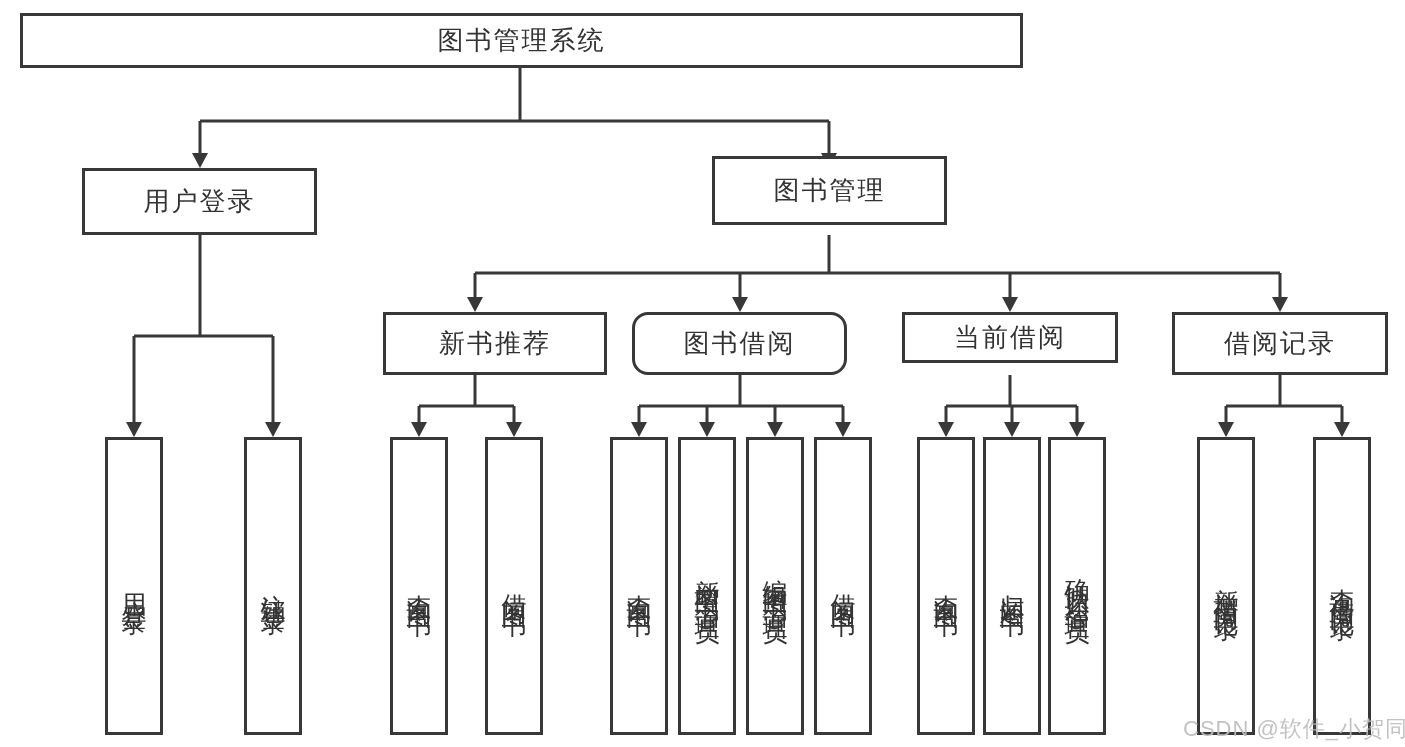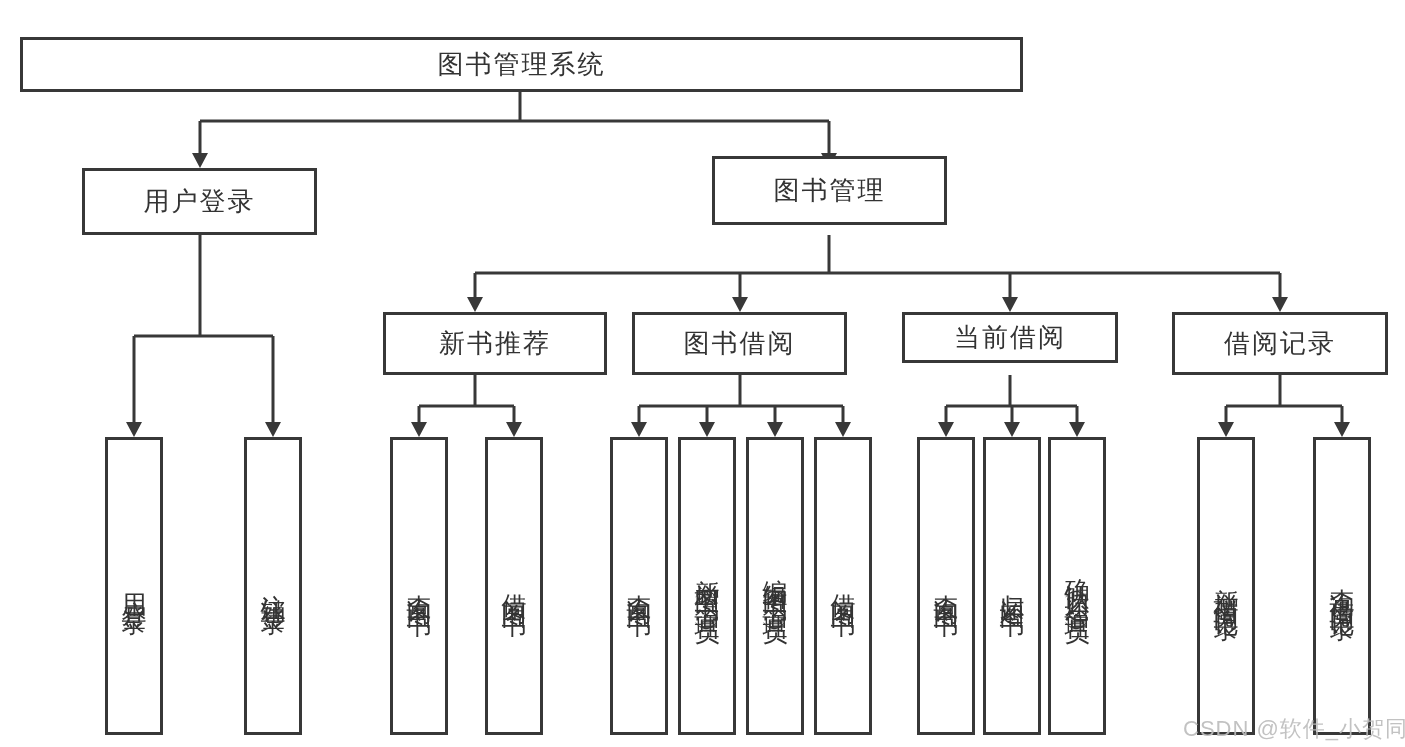--- a/index.html
+++ b/index.html
@@ -96,27 +96,27 @@
       <path d="M767 422 L783 422 L775 437 Z"></path>
       <path d="M835 422 L851 422 L843 437 Z"></path>
       <path d="M938 422 L954 422 L946 437 Z"></path>
       <path d="M1004 422 L1020 422 L1012 437 Z"></path>
       <path d="M1069 422 L1085 422 L1077 437 Z"></path>
       <path d="M1218 422 L1234 422 L1226 437 Z"></path>
       <path d="M1334 422 L1350 422 L1342 437 Z"></path>
     </g>
   </svg>
 
-  <div class="node h" style="left:20px; top:13px; width:1003px; height:55px;margin-top:24px;">图书管理系统</div>
+  <div class="node h" style="left:20px; top:13px; width:1003px; height:55px;">图书管理系统</div>
 
   <div class="node h" style="left:82px; top:168px; width:235px; height:67px;">用户登录</div>
   <div class="node h" style="left:712px; top:156px; width:235px; height:69px;">图书管理</div>
 
   <div class="node h" style="left:383px; top:312px; width:224px; height:63px;">新书推荐</div>
-  <div class="node h" style="left:632px; top:312px; width:215px; height:63px;">图书借阅</div>
+  <div class="node h" style="left:632px; top:312px; width:215px; height:63px;border-radius:16px;">图书借阅</div>
   <div class="node h" style="left:902px; top:312px; width:216px; height:51px;">当前借阅</div>
   <div class="node h" style="left:1172px; top:312px; width:216px; height:63px;">借阅记录</div>
 
   <div class="node v" style="left:105px; top:437px; width:58px; height:298px;">用户登录</div>
   <div class="node v" style="left:244px; top:437px; width:58px; height:298px;">注销登录</div>
 
   <div class="node v" style="left:390px; top:437px; width:58px; height:298px;">查询图书</div>
   <div class="node v" style="left:485px; top:437px; width:58px; height:298px;">借阅图书</div>
 
   <div class="node v" style="left:610px; top:437px; width:58px; height:298px;">查询图书</div>

